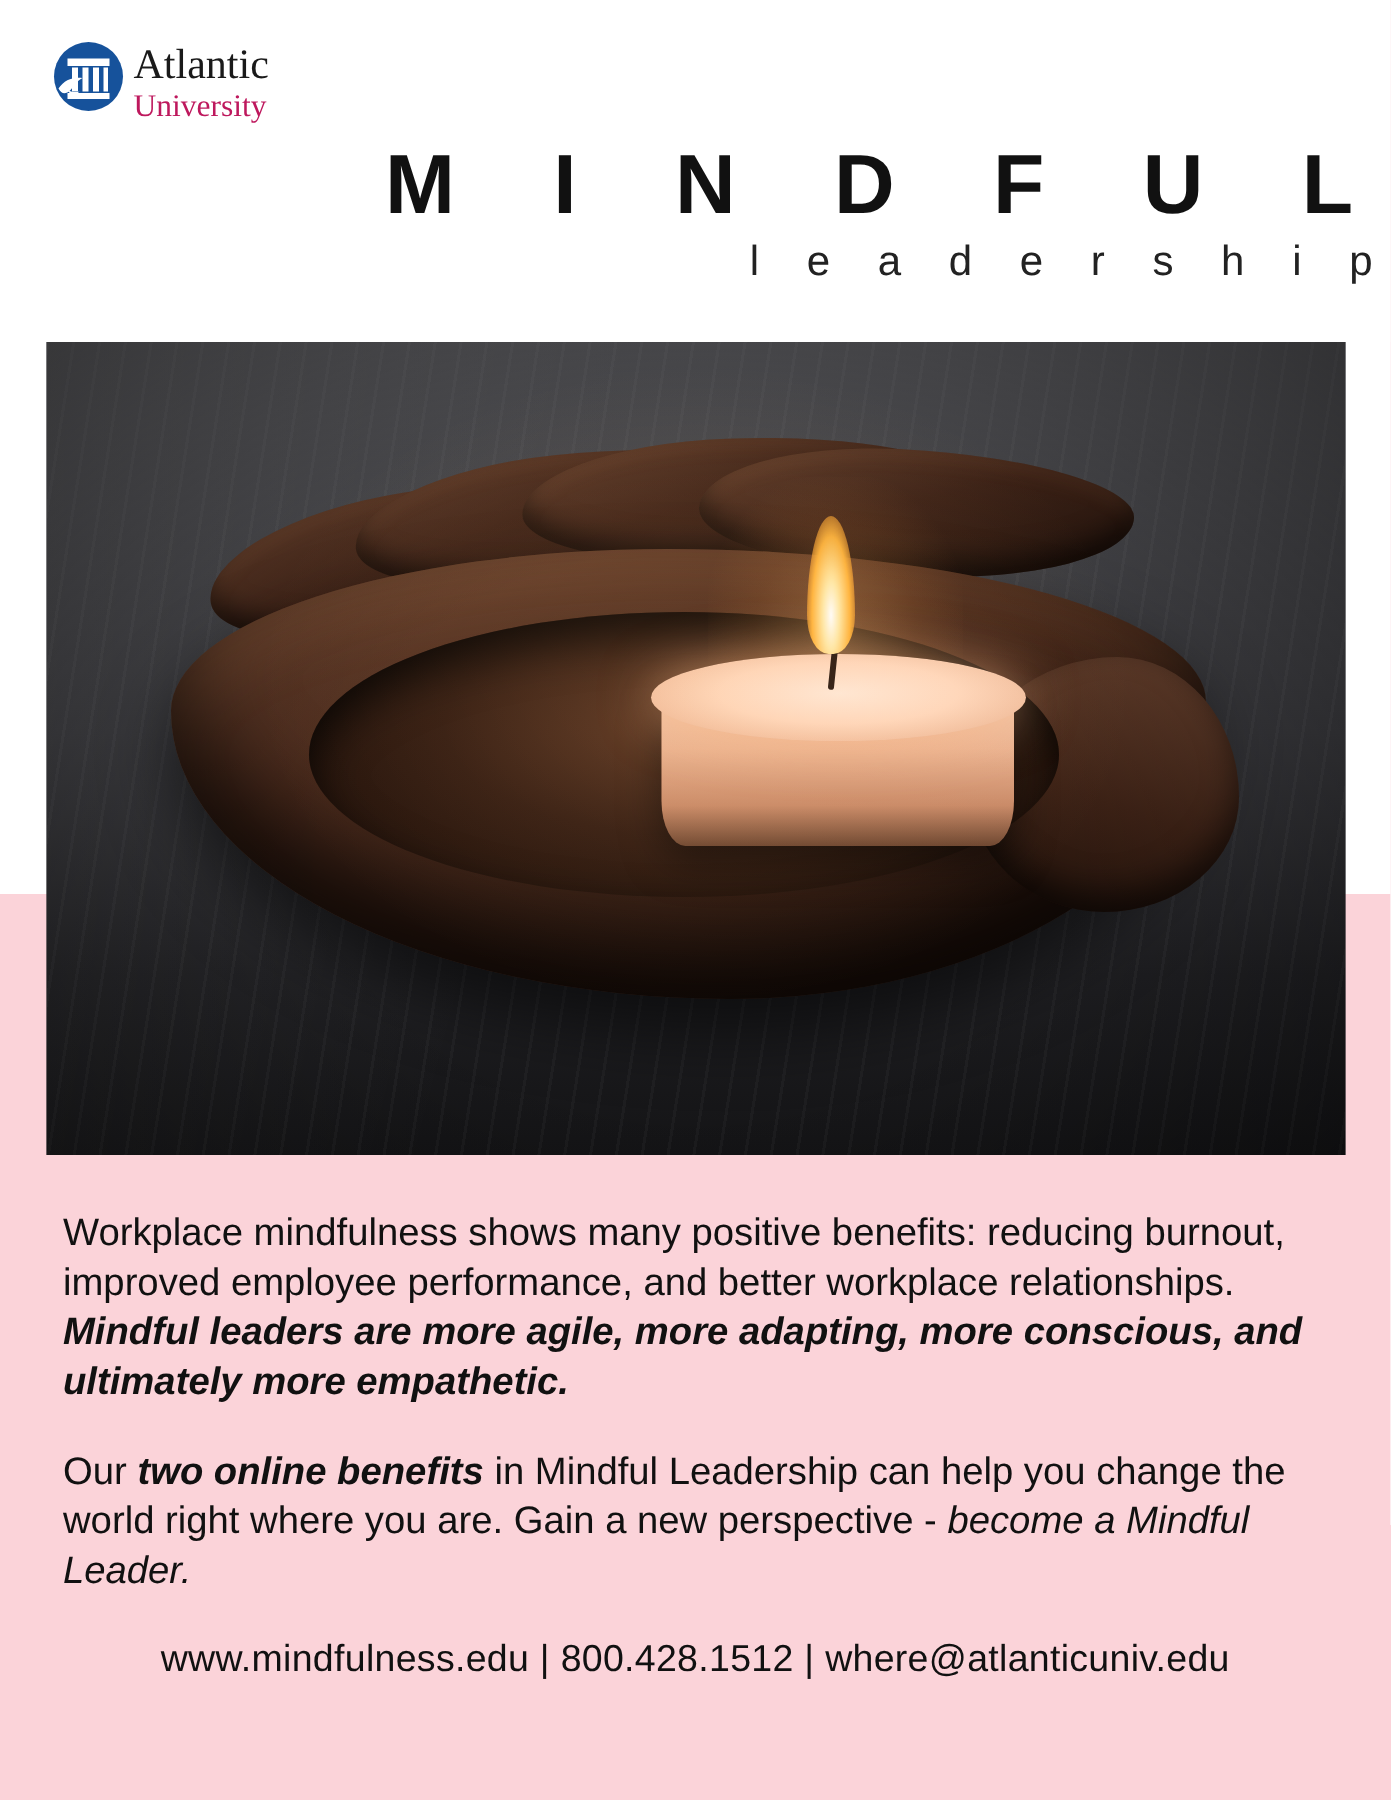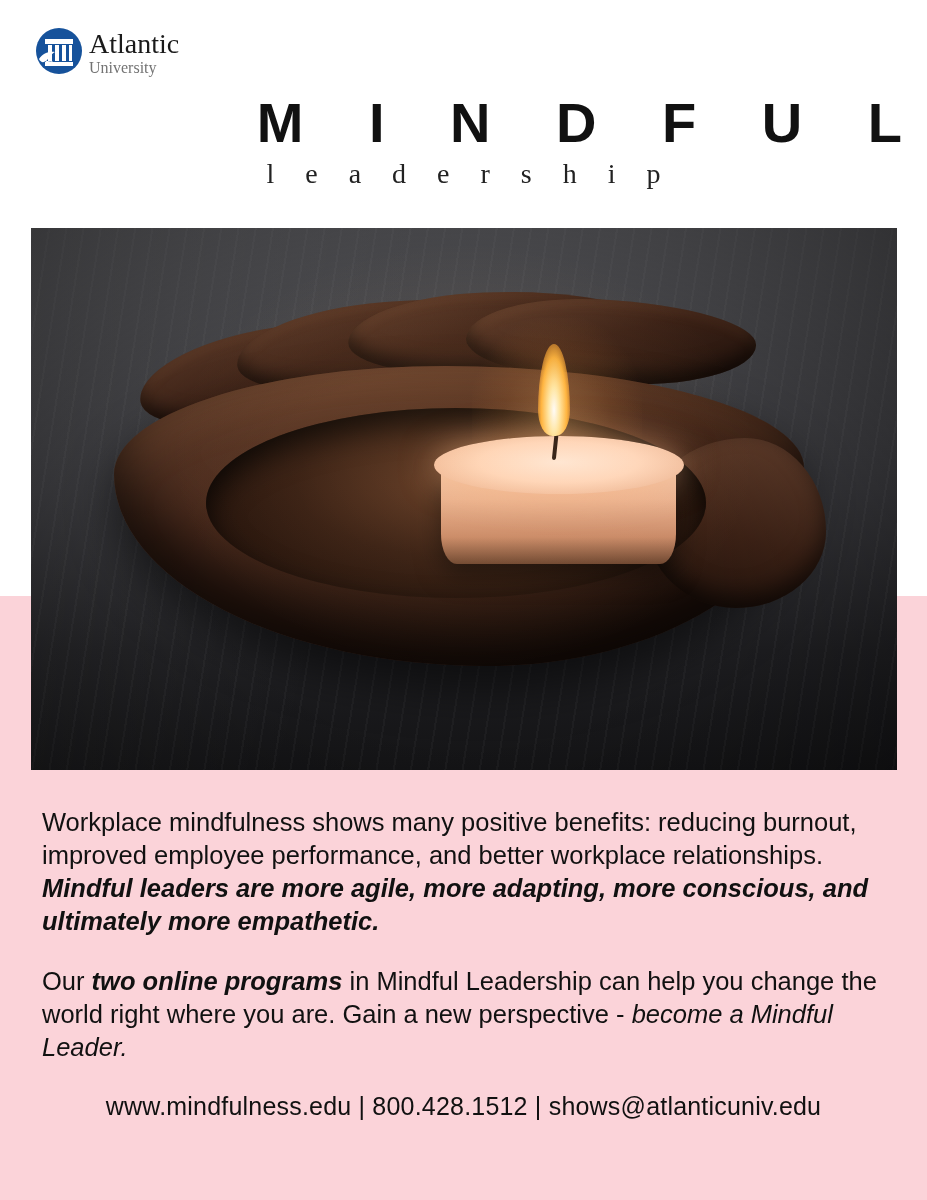--- a/index.html
+++ b/index.html
@@ -77,44 +77,44 @@
   }
   .logo-text .l1 {
     font-family: "Liberation Serif", serif;
     font-size: 28px;
     color: #1a1a1a;
     letter-spacing: 0px;
     display: block;
   }
   .logo-text .l2 {
     font-family: "Liberation Serif", serif;
-    font-size: 16px;
-    color: #737373;
+    font-size: 21px;
+    color: #be185d;
     display: block;
     margin-top: 2px;
   }
 
   .title-main {
     position: absolute;
     left: 0; right: 0;
     top: 90px;
     text-align: right;
     font-family: "Liberation Sans", sans-serif;
     font-weight: bold;
     font-size: 56px;
     letter-spacing: 25px;
     text-indent: 25px;
     color: #111111;
   }
   .title-sub {
     position: absolute;
     left: 0; right: 0;
     top: 158px;
-    text-align: center;
-    font-family: Liberation Serif, serif;
+    text-align: right;
+    font-family: Liberation Sans, sans-serif;
     font-size: 28px;
     letter-spacing: 12px;
     text-indent: 12px;
     color: #222222;
   }
 
   
   .photo {
     position: absolute;
     left: 31px;
@@ -342,18 +342,18 @@
     <div class="wick"></div>
     <div class="flame"></div>
   </div>
 
   <div class="vignette"></div>
 </div>
 
 <div class="copy">
   <p class="para"><span>Workplace mindfulness shows many positive benefits: reducing burnout, improved employee performance, and better workplace relationships. </span><span class="bi">Mindful leaders are more agile, more adapting, more conscious, and ultimately more empathetic.</span></p>
 
-  <p class="para"><span>Our </span><span class="bi">two online programs</span><span> in Mindful Leadership can help you change the world right where you are. Gain a new perspective - </span><span class="i">become a Mindful Leader.</span></p>
+  <p class="para"><span>Our </span><span class="bi">two online benefits</span><span> in Mindful Leadership can help you change the world right where you are. Gain a new perspective - </span><span class="i">become a Mindful Leader.</span></p>
 </div>
 
 <div class="footer">
-  <div class="line1"><span>www.mindfulness.edu</span><span> | </span><span>800.428.1512</span><span> | </span><span>shows@atlanticuniv.edu</span></div>
+  <div class="line1"><span>www.mindfulness.edu</span><span> | </span><span>800.428.1512</span><span> | </span><span>where@atlanticuniv.edu</span></div>
 </div>
 
 </body></html>

